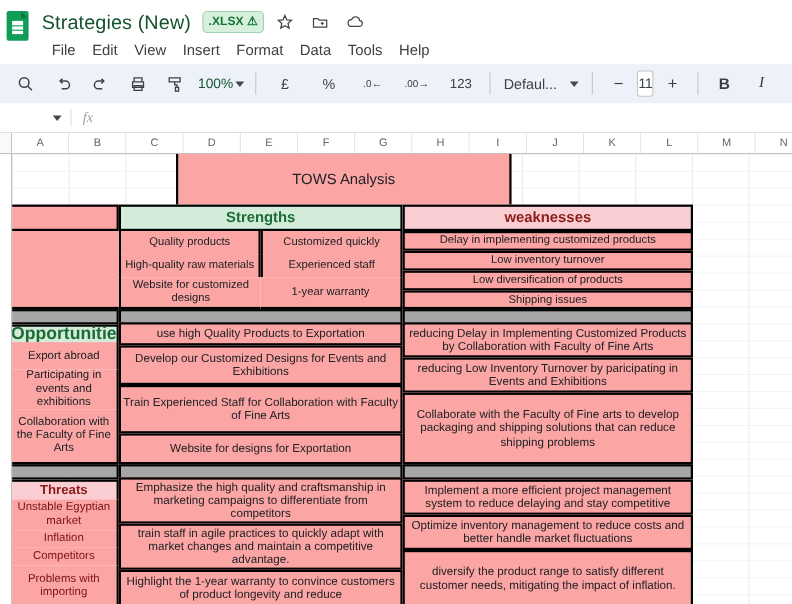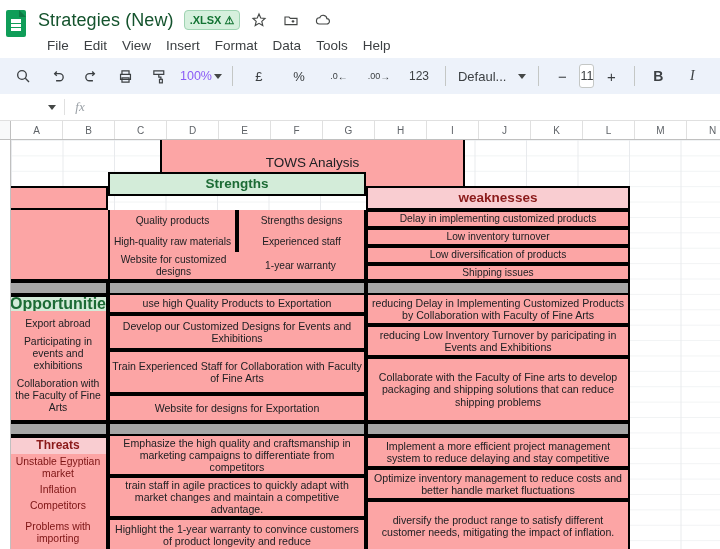--- a/index.html
+++ b/index.html
@@ -34,21 +34,21 @@
   .menubar{display:flex;align-items:center;height:22px;padding-left:10px;gap:1px;}
   .menu-item{font-size:13.5px;color:#3c4043;padding:2px 7px;border-radius:4px;cursor:pointer;white-space:nowrap;}
 
   
   .toolbar{height:36px;background:#edf2fa;display:flex;align-items:center;padding:0 6px;gap:0;}
   .tool{min-width:28px;height:28px;display:flex;align-items:center;justify-content:center;
       color:#3c4043;font-size:13px;border-radius:4px;cursor:pointer;padding:0 3px;}
   .tool.wide{padding:0 6px;}
   .tool svg{display:block;}
   .sep{width:1px;height:20px;background:#c4c7c5;margin:0 6px;flex:0 0 auto;}
-  .zoom-box{display:flex;align-items:center;gap:2px;font-size:12.5px;color:#8b5cf6;cursor:pointer;padding:0 4px;}
+  .zoom-box{display:flex;align-items:center;gap:2px;font-size:12.5px;color:#14532d;cursor:pointer;padding:0 4px;}
   .caret{width:0;height:0;border-left:4px solid transparent;border-right:4px solid transparent;border-top:5px solid #444746;}
   .font-box{display:flex;align-items:center;gap:12px;font-size:13px;color:#3c4043;padding:0 6px;cursor:pointer;}
   .fsize{width:30px;height:22px;border:1px solid #c4c7c5;border-radius:3px;background:#fff;
       font-size:12.5px;color:#3c4043;display:flex;align-items:center;justify-content:center;}
   .bold-i{font-weight:700;font-size:14px;}
   .ital-i{font-style:italic;font-size:14px;font-family:"Liberation Serif",serif;}
 
   
   .formulabar{height:26px;background:#fff;display:flex;align-items:center;border-bottom:1px solid #e0e0e0;}
   .namebox{width:56px;display:flex;align-items:center;justify-content:flex-end;padding-right:8px;}
@@ -233,34 +233,34 @@
   </div>
 
   <div class="sheet">
     <div class="bgrid"></div>
     <div class="rowstrip"></div>
 
     <div class="cell title-cell" style="left:160px;top:0px;width:305px;height:46px;border-left:2px solid #000;border-right:2px solid #000;">
       <span>TOWS Analysis</span>
     </div>
 
-    <div class="cell hdr-green bk" style="left:108px;top:32px;width:258px;height:24px;">
+    <div class="cell hdr-green bk" style="left:108px;top:46px;width:258px;height:24px;">
       <span>Strengths</span>
     </div>
     <div class="cell hdr-pink bk" style="left:366px;top:46px;width:264px;height:24px;">
       <span>weaknesses</span>
     </div>
 
     <div class="cell bk" style="left:8px;top:46px;width:100px;height:24px;"></div>
 
     <div class="cell small bk-lr" style="left:108px;top:70px;width:129px;height:21px;">
       <span>Quality products</span>
       </div>
     <div class="cell small bk-lr" style="left:237px;top:70px;width:129px;height:21px;">
-      <span>Strengths designs</span>
+      <span>Customized quickly</span>
       </div>
     <div class="cell small bk-lr" style="left:108px;top:91px;width:129px;height:21px;">
       <span>High-quality raw materials</span>
       </div>
     <div class="cell small bk-lr" style="left:237px;top:91px;width:129px;height:21px;">
       <span>Experienced staff</span>
       </div>
     <div class="cell small" style="left:108px;top:112px;width:129px;height:29px;border-left:2px solid #000;border-bottom:2px solid #000;">
       <span>Website for customized designs</span>
       </div>

